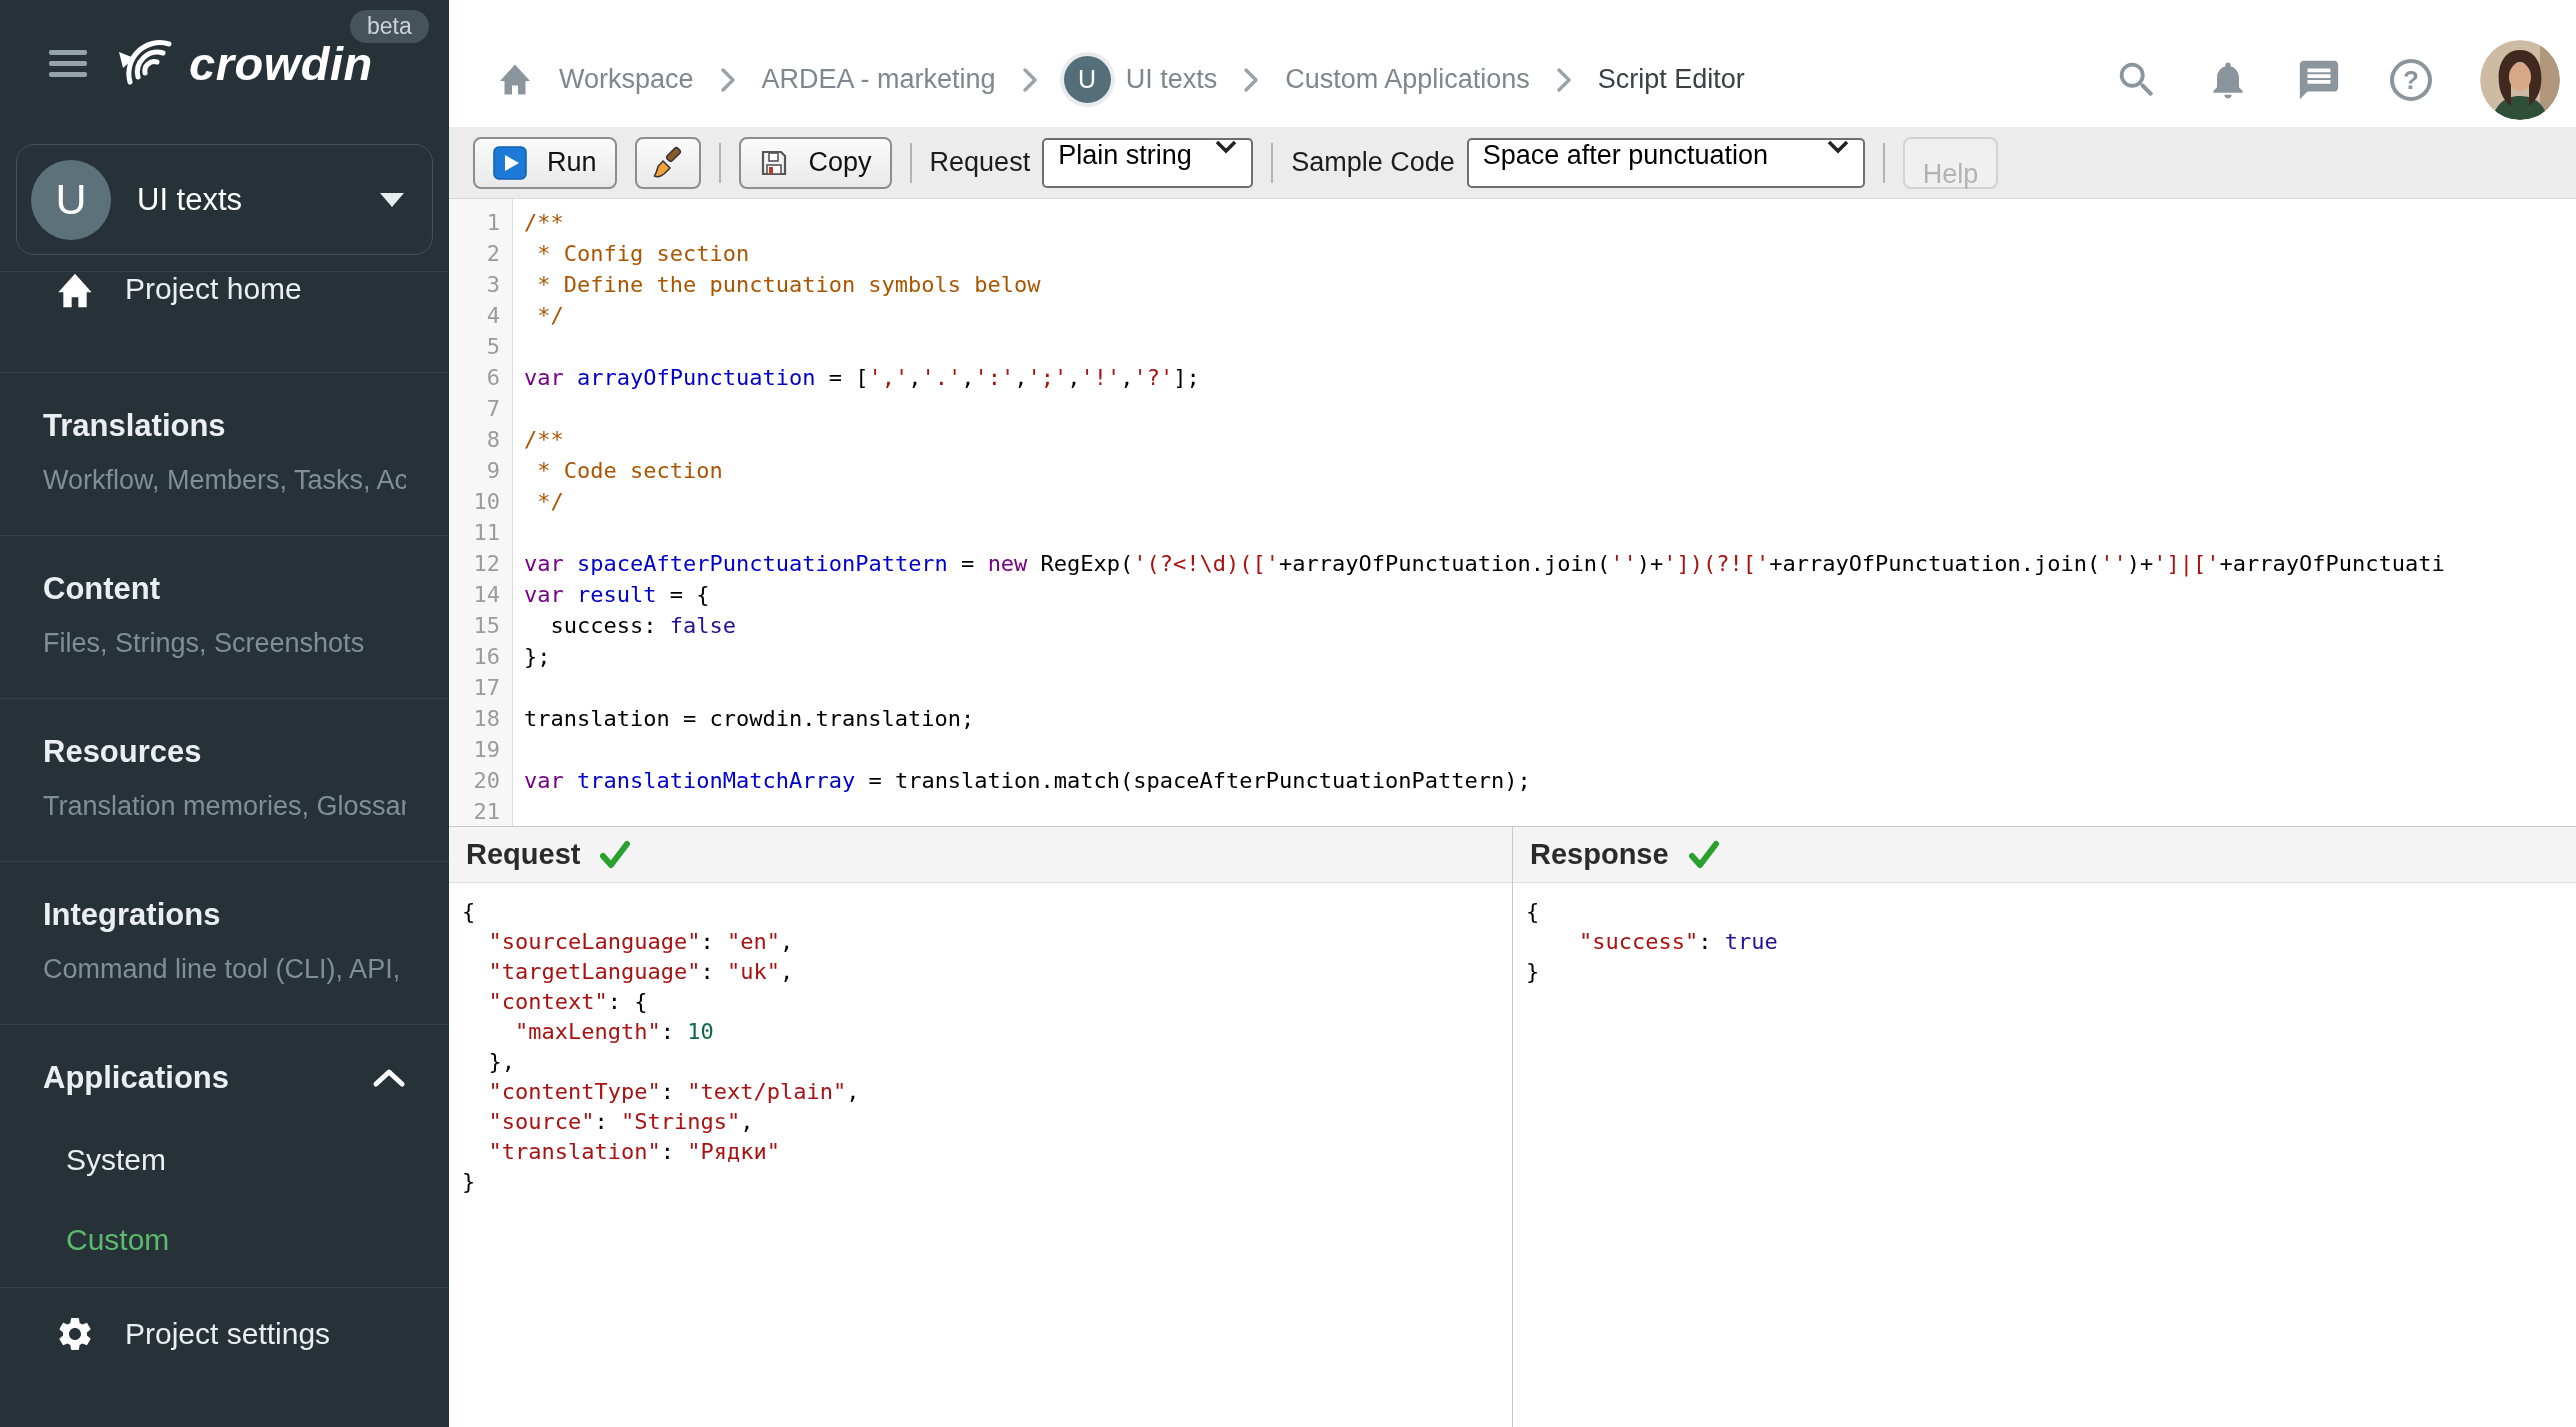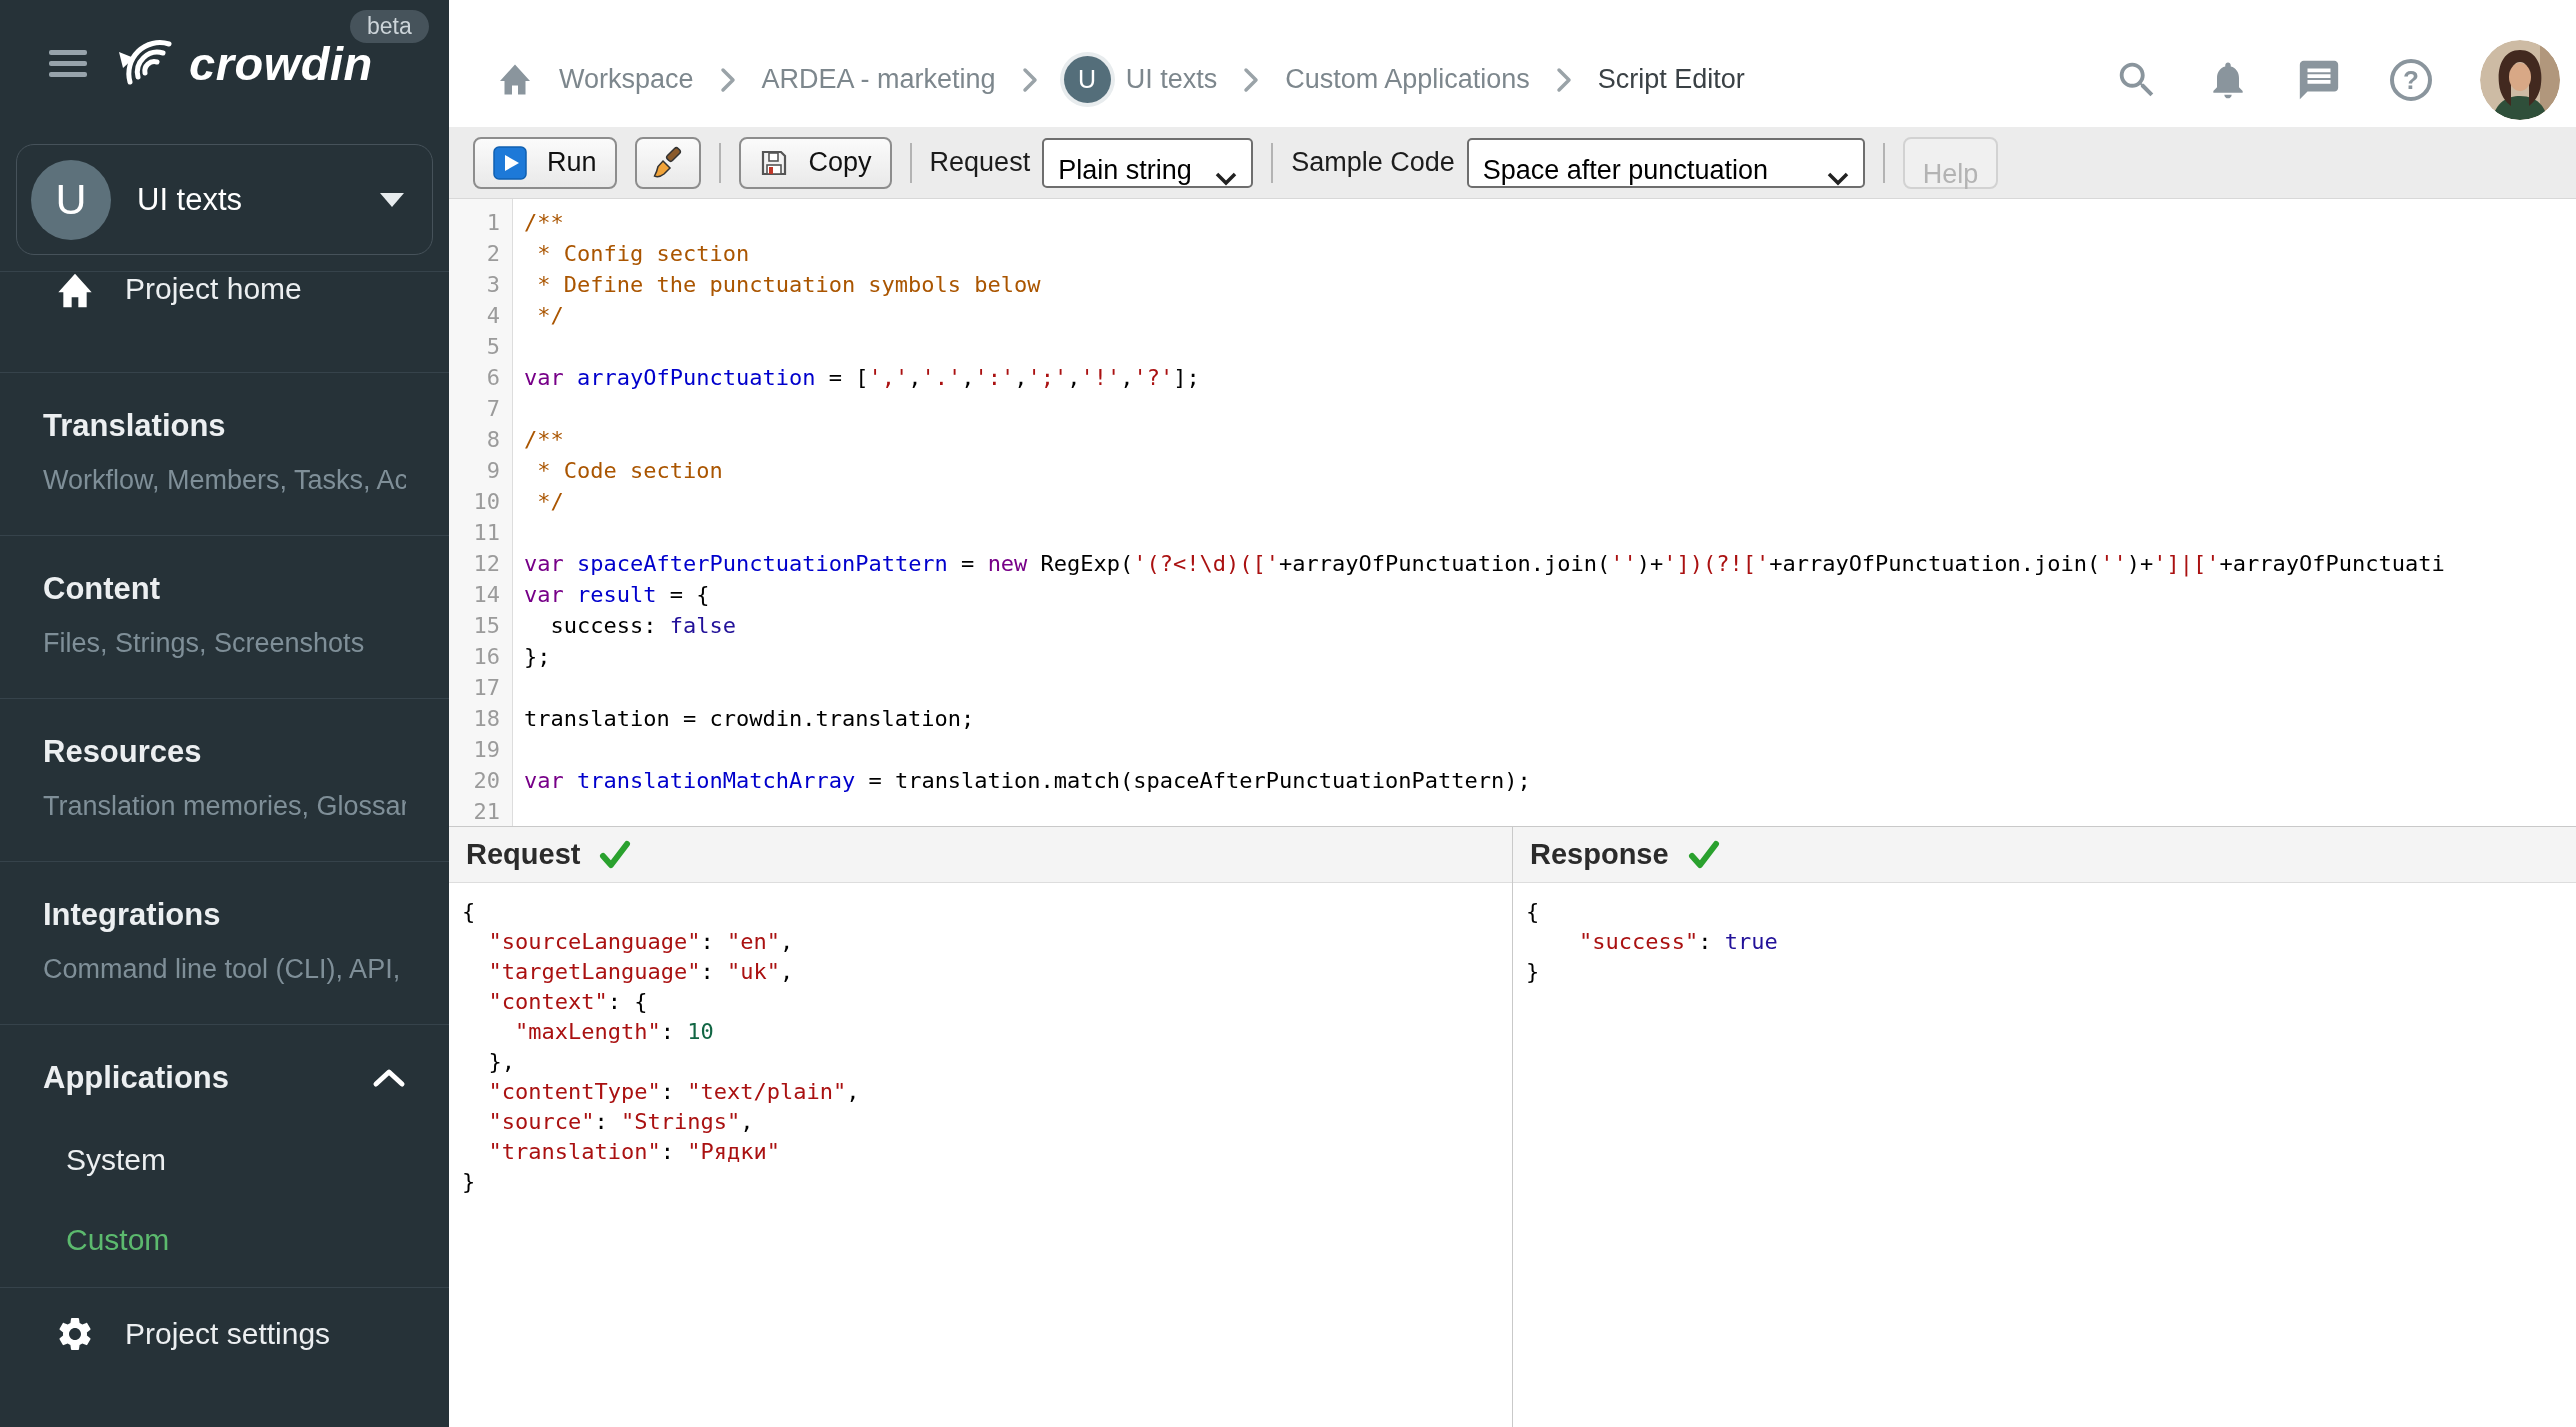--- a/index.html
+++ b/index.html
@@ -72,21 +72,21 @@
   .tb-btn {
     display:inline-flex; align-items:center; gap:20px; height:52px; padding:0 18px;
     background:linear-gradient(#fbfbfb,#e9e9e9); border:2px solid #8d8d8d; border-radius:8px;
     font-size:27px; color:#111; cursor:pointer; white-space:nowrap;text-align:right;
   }
   .tb-btn.icon-only { padding:0 14px; margin-left:18px; }
   .tb-btn.disabled { background:#f0f0f0; border-color:#d2d2d2; color:#b3b3b3; cursor:default;flex-direction:column; }
   .tb-sep { width:2px; height:40px; background:#b3b3b3; margin:0 18px; flex:none; }
   .tb-label { font-size:27px; color:#1c1c1c; margin-right:12px; white-space:nowrap; }
   .tb-select {
-    display:inline-flex; align-items:flex-end; justify-content:space-between; gap:12px;
+    display:inline-flex; align-items:flex-start; justify-content:space-between; gap:12px;
     height:50px; background:#fff; border:2px solid #6e6e6e; border-radius:5px;
     padding:0 14px; font-size:27px; color:#000; cursor:pointer; white-space:nowrap;
   }
   .sel-request { width:211px; }
   .sel-sample { width:398px; }
   
   .editor {
     flex:none; height:627px; position:relative; background:#fff; overflow:hidden;
     font-family:"DejaVu Sans Mono", monospace; font-size:22px;
   }

